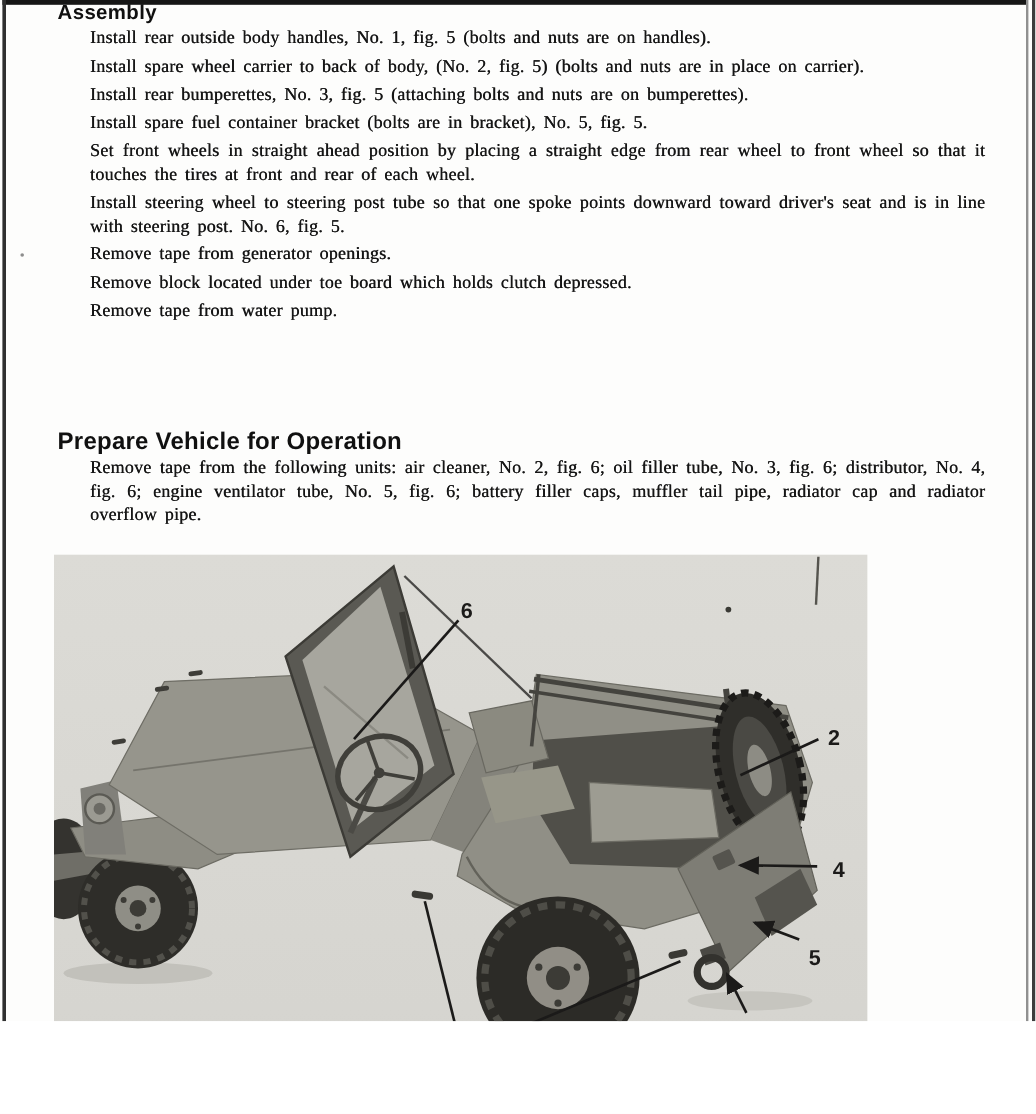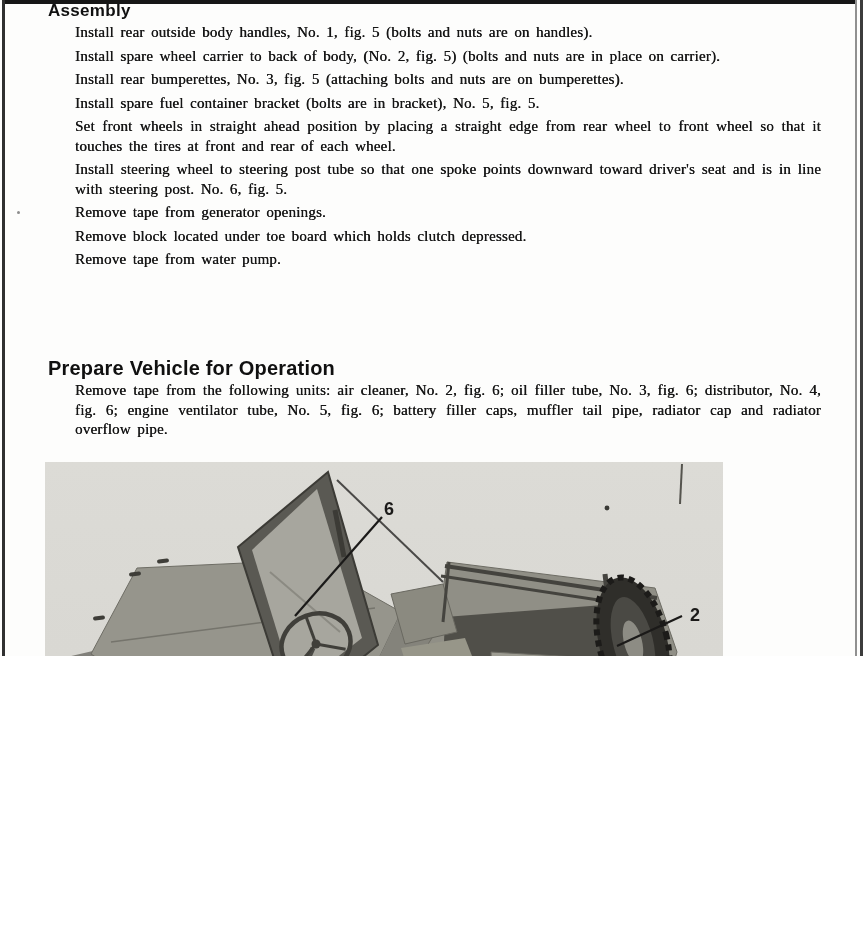--- a/index.html
+++ b/index.html
@@ -1,16 +1,16 @@
 <!DOCTYPE html>
 <html><head>
 <meta charset="utf-8">
 <style>
   html,body{margin:0;padding:0;background:#ffffff;}
-  .page{position:relative;width:863px;height:656px;background:#fdfdfc;overflow:hidden;
+  .page{position:relative;width:863px;height:851px;background:#fdfdfc;overflow:hidden;
         font-family:"Liberation Serif","DejaVu Serif",serif;}
   .rule-top{position:absolute;left:2px;top:0;width:853px;height:4px;background:#161616;}
   .rule-left{position:absolute;left:2px;top:0;width:3px;height:928px;background:#303030;}
   .scanline-gray{position:absolute;left:855px;top:0;width:2px;height:928px;background:#909090;}
   .scanline-dark{position:absolute;left:860px;top:0;width:3px;height:928px;background:#3c3c3c;}
   .h-sans{position:absolute;left:48px;margin:0;color:#101010;
           font-family:"Liberation Sans","DejaVu Sans",sans-serif;font-weight:bold;}
   .h1{top:2px;font-size:17px;line-height:1.1;letter-spacing:.3px;}
   .h2{top:357px;font-size:20px;line-height:1.1;letter-spacing:.2px;}
   .paras{position:absolute;left:75px;width:746px;}

